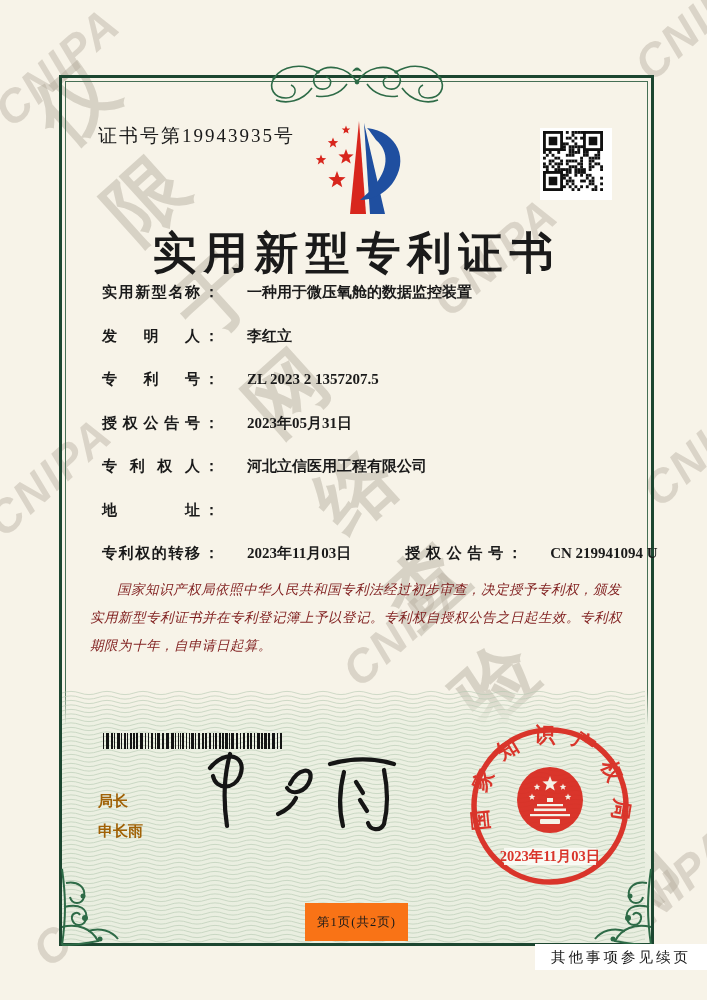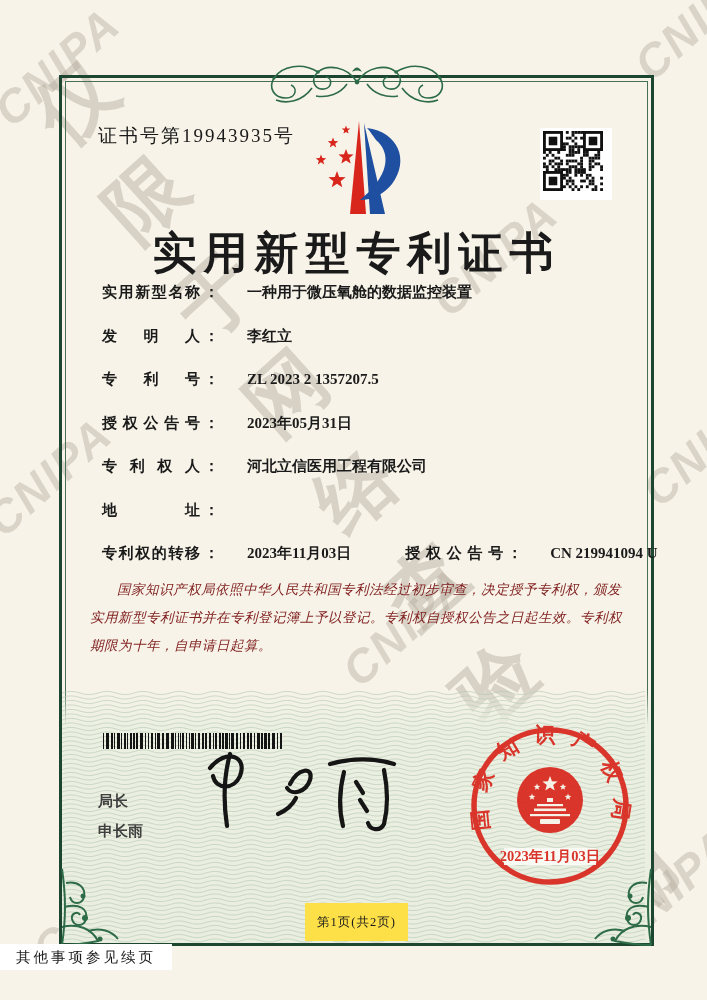--- a/index.html
+++ b/index.html
@@ -30,26 +30,26 @@
   .frow{display:flex;align-items:baseline;height:20px;margin-bottom:23.5px;font-size:15px;}
   .flabel{display:inline-block;width:98px;text-align:justify;text-align-last:justify;flex:0 0 auto;}
   .fcolon{flex:0 0 auto;margin:0 6px 0 4px;}
   .fvalue{white-space:nowrap;margin-left:22px;}
   .flabel.second{margin-left:54px;}
   .paras{position:absolute;left:28px;top:498px;width:537px;z-index:5;}
   .paras p{margin:0;font-size:13.5px;line-height:2.08;font-style:italic;text-indent:2em;
     letter-spacing:.5px;color:#7f1d1d;}
   .barcode{position:absolute;left:41px;top:655px;width:182px;height:16px;z-index:5;}
   .signer{position:absolute;left:36px;top:708px;z-index:6;font-family:"Liberation Sans","DejaVu Sans",sans-serif;
-    font-size:15px;font-weight:600;line-height:30px;color:#404040;}
+    font-size:15px;font-weight:600;line-height:30px;color:#a16207;}
   .signature{position:absolute;left:130px;top:662px;width:220px;height:100px;z-index:6;}
   .seal{position:absolute;left:400px;top:640px;width:176px;height:176px;z-index:7;}
   .pageno{position:absolute;left:0;right:0;top:834px;text-align:center;z-index:6;}
-  .pageno span{background:#fde047;padding:12px 12px;font-size:12.5px;letter-spacing:1px;}
-  .note{position:absolute;left:0;right:0;top:948px;text-align:left;z-index:5;}
+  .pageno span{background:#f97316;padding:12px 12px;font-size:12.5px;letter-spacing:1px;}
+  .note{position:absolute;left:0;right:0;top:948px;text-align:right;z-index:5;}
   .note span{background:#fff;padding:5px 16px;font-size:14.5px;letter-spacing:3px;}
   .ornament-top{position:absolute;left:50%;top:-20px;transform:translateX(-50%);z-index:4;}
   .corner{position:absolute;bottom:-4px;z-index:4;}
   .corner.left{left:-4px;}
   .corner.right{right:-4px;transform:scaleX(-1);}
 </style>
 </head>
 <body>
 
 <div id="wmHost">

